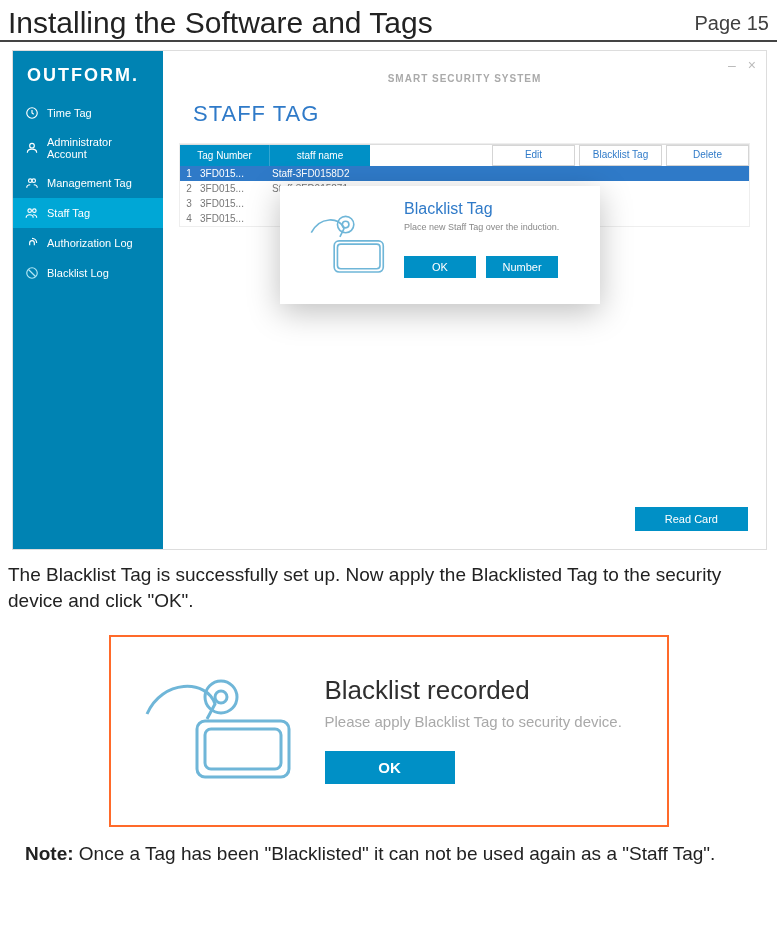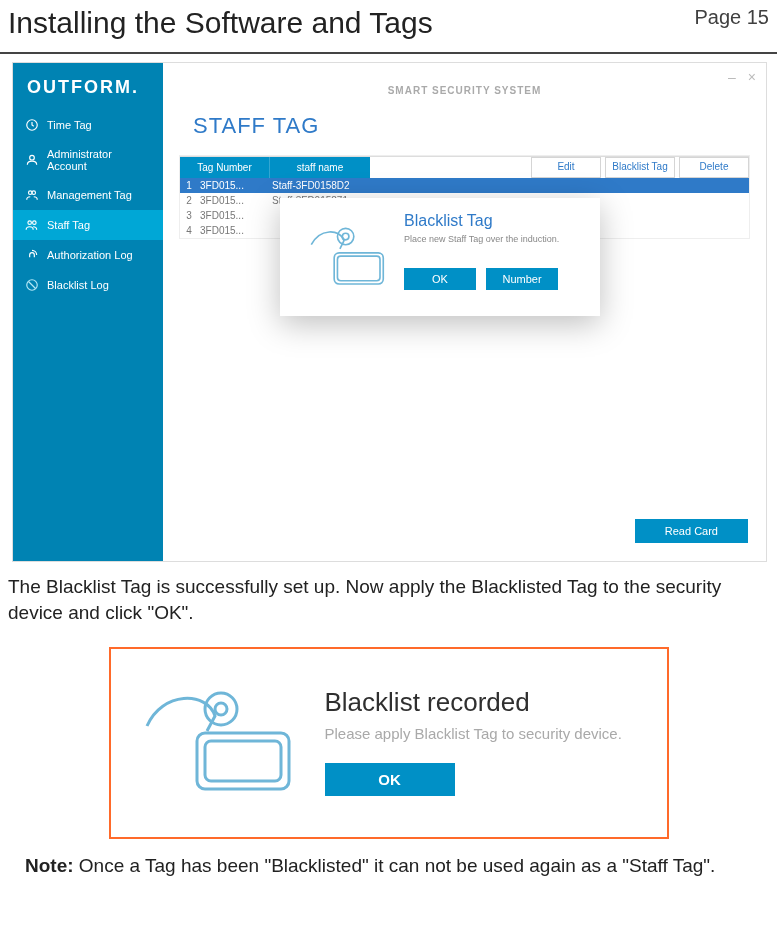--- a/index.html
+++ b/index.html
@@ -1,17 +1,17 @@
 <!DOCTYPE html>
 <html><head>
 <meta charset="utf-8">
 <style>
   * { margin: 0; padding: 0; box-sizing: border-box; }
   body { font-family: -apple-system, BlinkMacSystemFont, "Segoe UI", Arial, sans-serif; width: 777px; background: #fff; color: #222; }
-  .doc-header { display: flex; justify-content: space-between; align-items: flex-start; padding: 6px 8px 12px 8px; border-bottom: 2px solid #444; }
+  .doc-header { display: flex; justify-content: space-between; align-items: center; padding: 6px 8px 0 8px; border-bottom: 2px solid #444; }
   .doc-title { font-size: 30px; font-weight: 300; color: #222; }
   .page-num { font-size: 20px; font-weight: 300; color: #404040; }
 
   
   .app-shot { margin: 8px 10px 8px 12px; border: 1px solid #ddd; position: relative; height: 500px; background: #fff; display: flex; }
   
   .sidebar { width: 150px; background: linear-gradient(#0083b3, #0083b3); color: #fff; display: flex; flex-direction: column; }
   .brand { background: #0083b3; padding: 14px 10px 12px 14px; font-weight: 900; letter-spacing: 2px; font-size: 18px; }
   .nav { flex: 1; background: #0083b3; }
   .nav-item { display: flex; align-items: center; gap: 8px; padding: 8px 10px 8px 12px; font-size: 11px; color: #fff; }
@@ -24,21 +24,21 @@
   .app-titlebar { position: absolute; top: 22px; left: 0; right: 0; text-align: center; font-size: 10px; color: #aaa; letter-spacing: 1px; font-weight: 600; }
   .window-controls { position: absolute; top: 6px; right: 10px; display: flex; gap: 12px; color: #bbb; font-size: 14px; }
   .section-title { color: #2f7ac8; font-size: 22px; font-weight: 400; margin: 50px 0 16px 30px; letter-spacing: 1px; }
 
   .table-wrap { margin: 0 16px 0 16px; border: 1px solid #eee; position: relative; }
   .toolbar-row { display: flex; border-top: 1px solid #ddd; }
   .thead-cell { background: #0090c6; color: #fff; font-size: 10px; padding: 5px 10px; }
   .th-num { width: 90px; border-right: 1px solid #33a6d2; text-align: center; }
   .th-name { width: 100px; text-align: center; }
   .th-spacer { flex: 1; background: #fff; }
-  .action-btn { width: 70px; border: 1px solid #d5d5d5; background: #fff; color: #2f7ac8; font-size: 10px; padding: 3px 0; text-align: center; margin-left: 4px; }
+  .action-btn { width: 83px; border: 1px solid #d5d5d5; background: #fff; color: #2f7ac8; font-size: 10px; padding: 3px 0; text-align: center; margin-left: 4px; }
   .trow { display: flex; font-size: 10px; color: #777; padding: 2px 0; }
   .trow.sel { background: #2f7ac8; color: #fff; }
   .tc-idx { width: 18px; text-align: center; }
   .tc-num { width: 72px; padding-left: 2px; }
   .tc-name { width: 110px; padding-left: 2px; }
   .trow.sel .tc-idx, .trow.sel .tc-num, .trow.sel .tc-name { color: #fff; }
 
   
   .modal1 { position: absolute; left: 100px; top: 42px; width: 320px; background: #fff; box-shadow: 0 8px 30px rgba(0,0,0,.25); display: flex; padding: 14px; gap: 10px; }
   .illus { width: 100px; height: 90px; }

